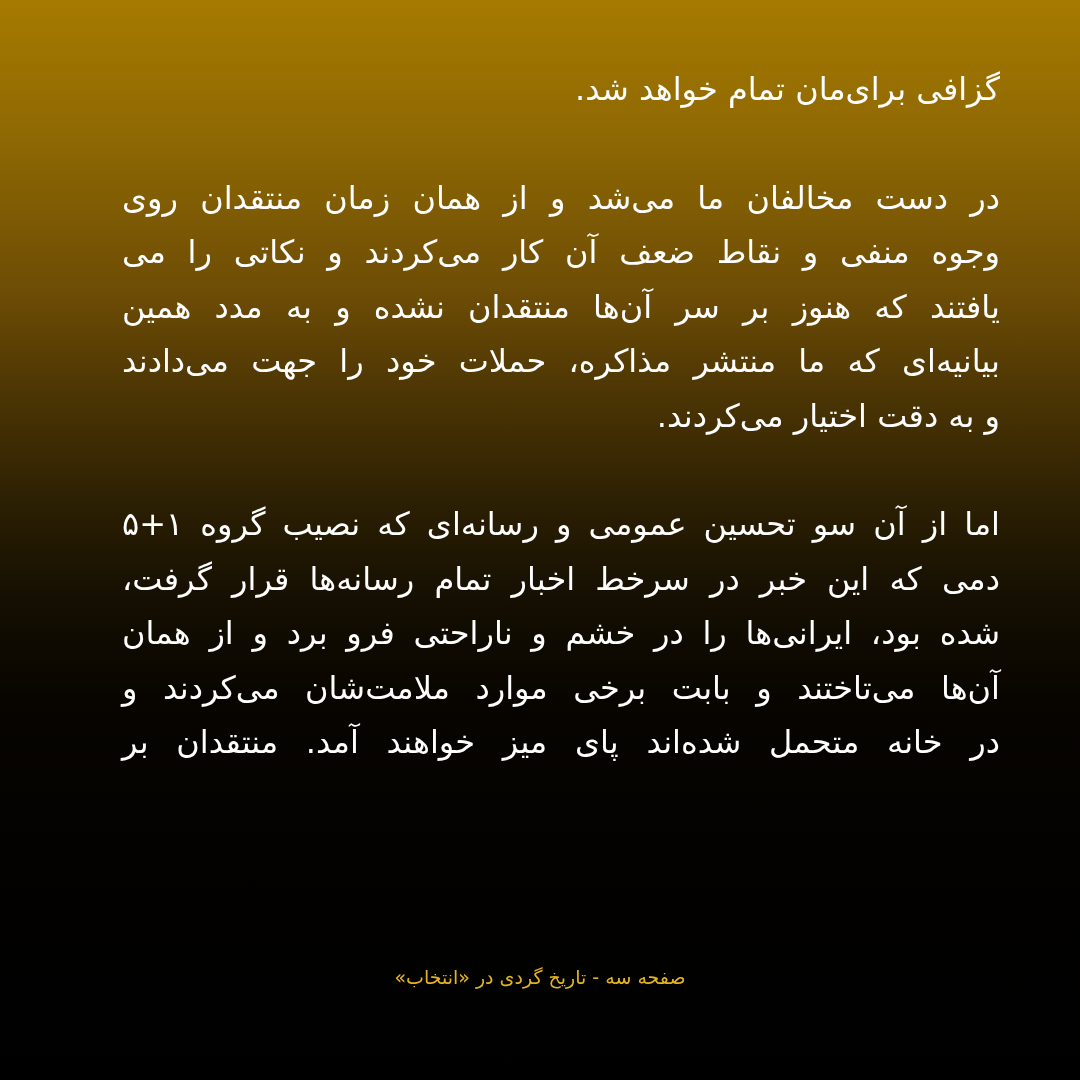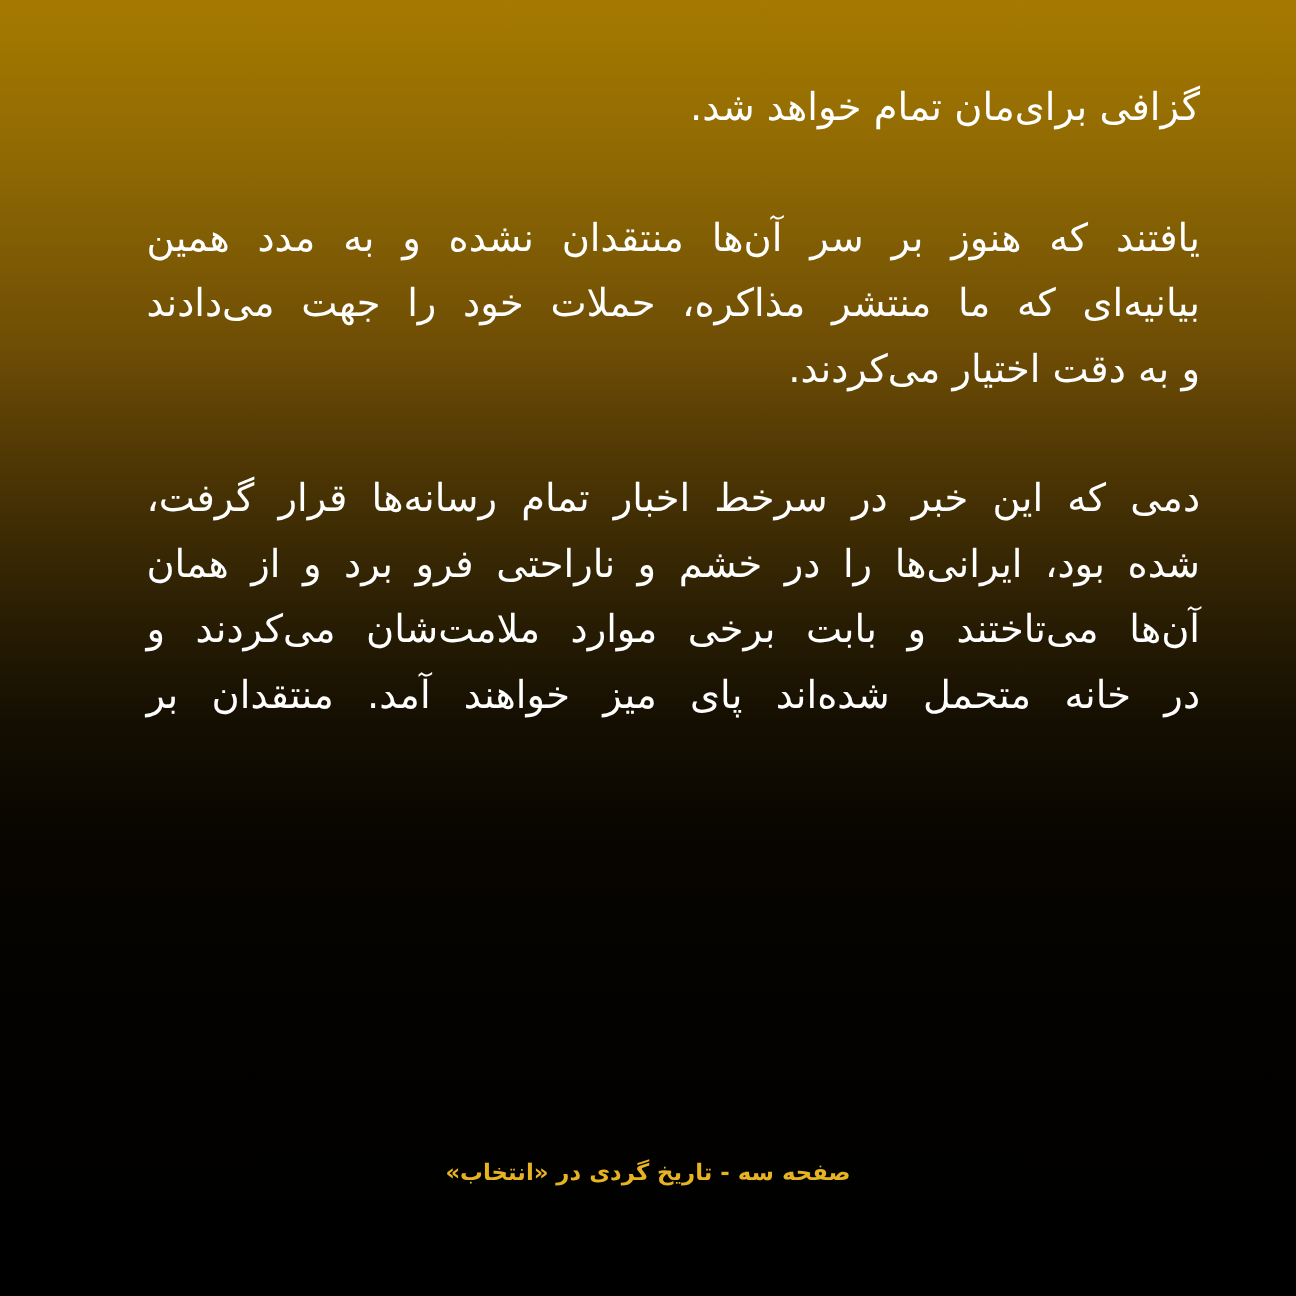--- a/index.html
+++ b/index.html
@@ -60,44 +60,47 @@
     }
     .footer {
       position: absolute;
       left: 0;
       right: 0;
       top: 966px;
       direction: rtl;
       text-align: center;
       color: #e6b422;
       font-size: 19px;
-      font-weight: bold;
+      font-weight: normal;
     }
   </style>
 </head>
 <body>
 
 <div class="page">
   <div class="body-text">
 
     <div class="para">
       <span class="line last">گزافی برای‌مان تمام خواهد شد.</span>
     </div>
 
     <div class="gap"></div>
 
     <div class="para">
+      <span class="line">در دست مخالفان ما می‌شد و از همان زمان منتقدان روی</span>
+      <span class="line">وجوه منفی و نقاط ضعف آن کار می‌کردند و نکاتی را می</span>
       <span class="line">یافتند که هنوز بر سر آن‌ها منتقدان نشده و به مدد همین</span>
       <span class="line">بیانیه‌ای که ما منتشر مذاکره، حملات خود را جهت می‌دادند</span>
       <span class="line last">و به دقت اختیار می‌کردند.</span>
     </div>
 
     <div class="gap"></div>
 
     <div class="para">
+      <span class="line">اما از آن سو تحسین عمومی و رسانه‌ای که نصیب گروه ۱+۵</span>
       <span class="line">دمی که این خبر در سرخط اخبار تمام رسانه‌ها قرار گرفت،</span>
       <span class="line">شده بود، ایرانی‌ها را در خشم و ناراحتی فرو برد و از همان</span>
       <span class="line">آن‌ها می‌تاختند و بابت برخی موارد ملامت‌شان می‌کردند و</span>
       <span class="line">در خانه متحمل شده‌اند پای میز خواهند آمد. منتقدان بر</span>
     </div>
 
   </div>
 
   <div class="footer">صفحه سه - تاریخ گردی در «انتخاب»</div>
 </div>

